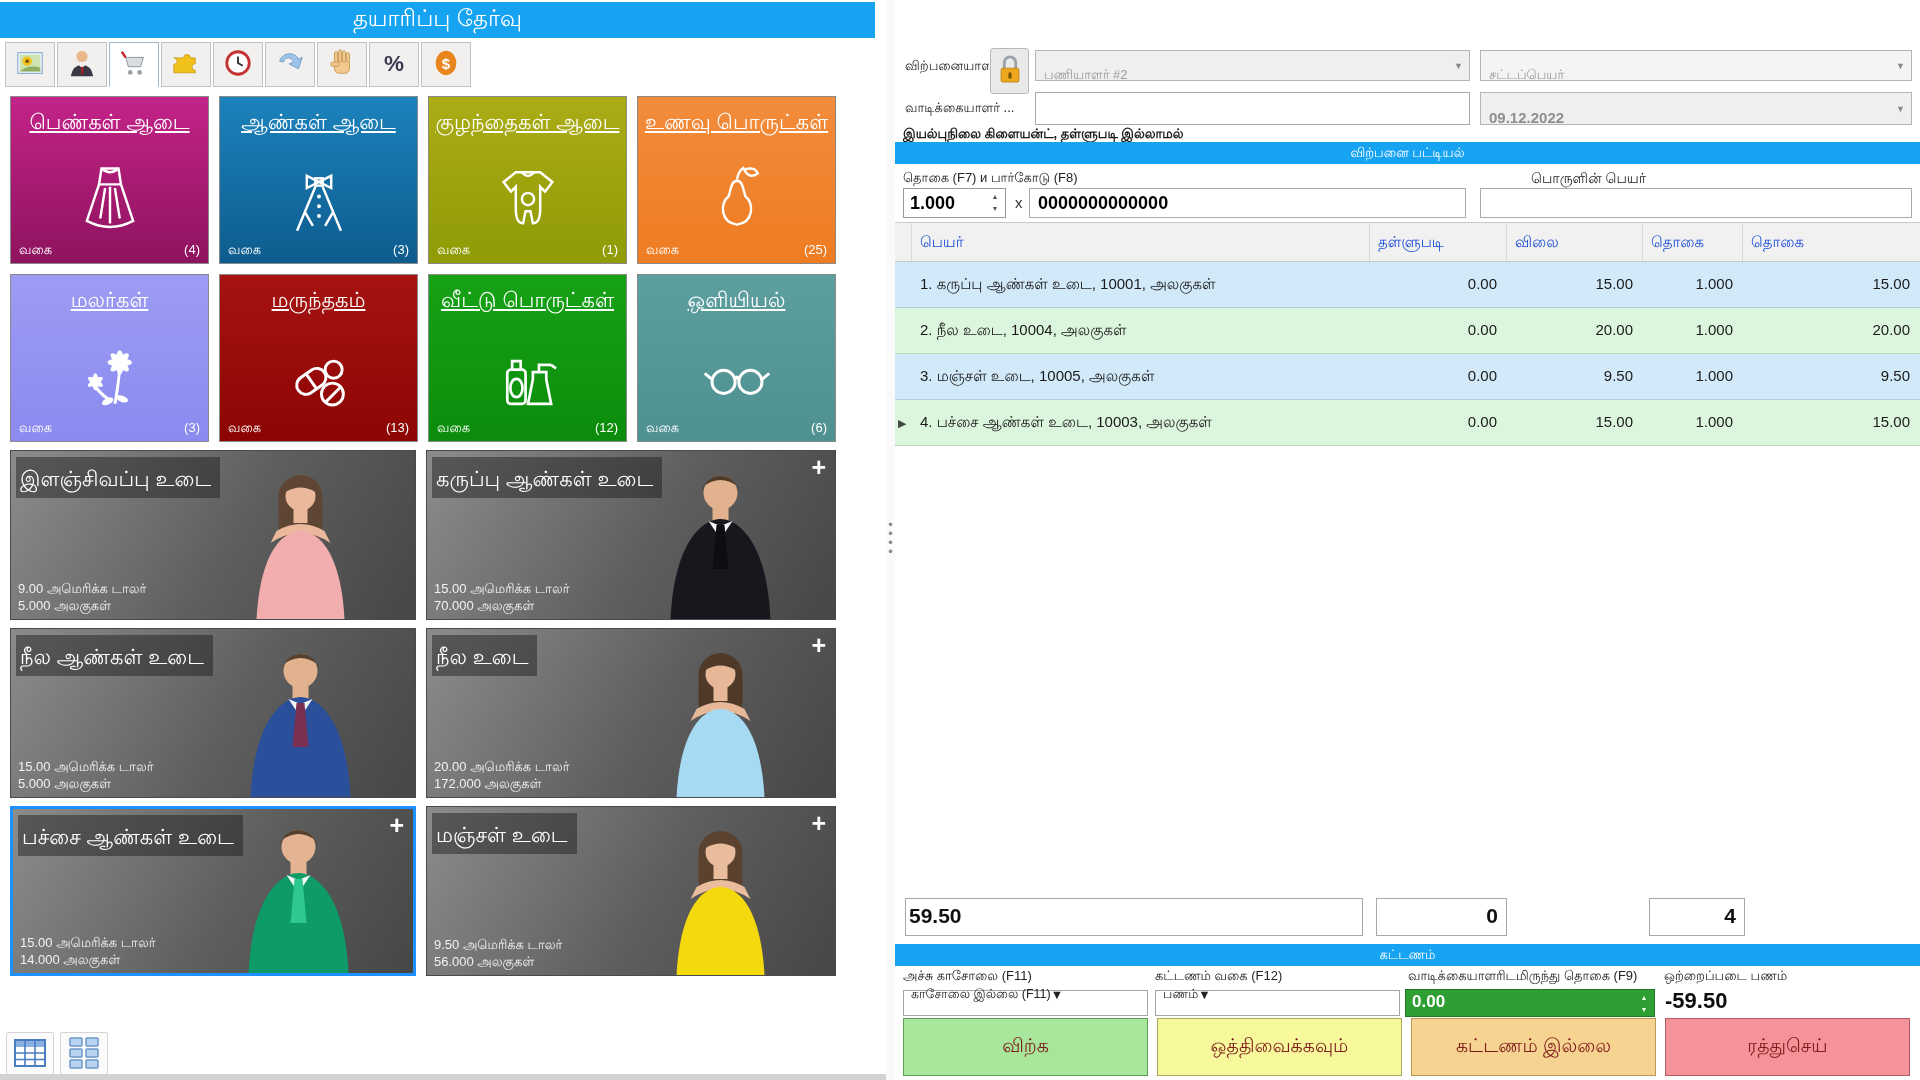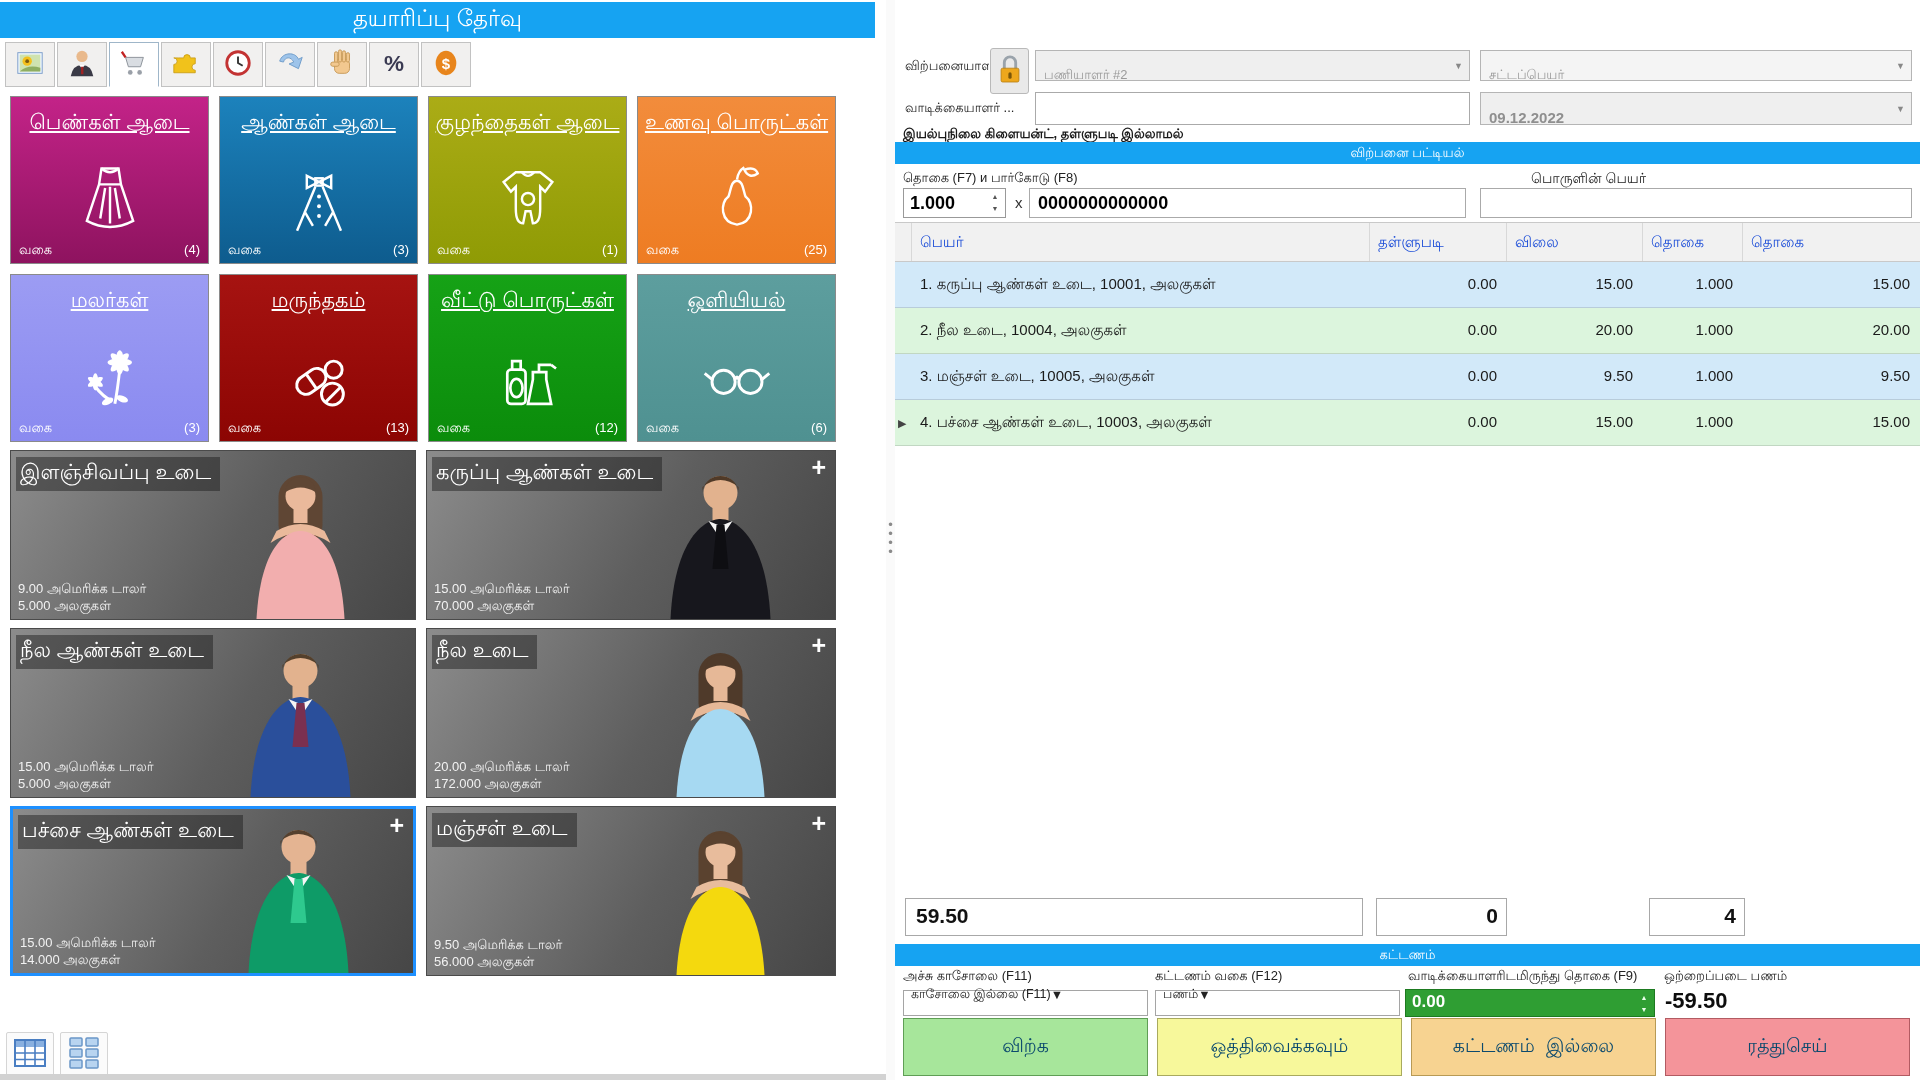--- a/index.html
+++ b/index.html
@@ -32,21 +32,21 @@
   .cat-foot { position:absolute; left:0; right:0; bottom:4px; display:flex; justify-content:space-between;
               padding:0 8px; font-size:13px; }
 
   
   #prods { position:absolute; left:10px; top:450px; display:grid;
            grid-template-columns:406px 410px; grid-auto-rows:170px; gap:8px 10px; }
   .prod-tile { position:relative; background:linear-gradient(120deg,#8c8c8c 0%,#5e5e5e 55%,#464646 100%);
                border:1px solid #4a4a4a; overflow:hidden; cursor:pointer; }
   .prod-tile.selected { border:3px solid #1e90ff; }
   .prod-title { position:absolute; top:6px; left:5px; font-size:21px; color:#fff;
-                background:rgba(25,25,25,0.45); padding:3px 9px 4px 4px; }
+                background:rgba(25,25,25,0.45); padding:10px 9px 4px 4px; }
   .prod-plus { position:absolute; top:2px; right:9px; color:#fff; font-size:25px; font-weight:bold; cursor:pointer; }
   .prod-meta { position:absolute; left:7px; bottom:5px; color:#f2f2f2; font-size:13px; line-height:17px; }
   .prod-photo { position:absolute; right:22px; bottom:0; width:185px; height:152px; }
   .prod-photo svg { width:100%; height:100%; }
 
   
   #view-toggles { position:absolute; left:6px; top:1032px; display:flex; gap:6px; }
   .vbtn { width:48px; height:46px; background:#fbfbfb; border:1px solid #d5d5d5; border-radius:2px;
           display:flex; align-items:center; justify-content:center; cursor:pointer; }
   .vbtn svg { width:36px; height:36px; }
@@ -89,39 +89,39 @@
   .c-gut { width:17px; } .c-name { width:458px; } .c-disc { width:137px; } .c-price { width:136px; }
   .c-qty { width:100px; } .c-amt { width:177px; }
   .trow > div { padding-top:13px; }
   .trow .c-name { padding-left:8px; white-space:nowrap; overflow:hidden; }
   .trow .num { text-align:right; padding-right:10px; }
   .c-gut .mark { font-size:11px; color:#444; padding-left:3px; }
 
   
   .totbox { position:absolute; top:898px; height:38px; border:1px solid #a8a8a8; background:#fff;
             font-size:21px; font-weight:bold; color:#111; padding-top:5px; }
-  #tot-main { left:10px; width:458px; padding-left:10px; }
+  #tot-main { left:10px; width:458px; padding-left:3px; }
   #tot-disc { left:481px; width:131px; text-align:right; padding-right:8px; }
   #tot-count { left:754px; width:96px; text-align:right; padding-right:8px; }
 
   
   #pay-bar { top:944px; }
   .pay-label { position:absolute; top:968px; font-size:13px; color:#222; white-space:nowrap; }
   .pay-combo { position:absolute; top:990px; height:26px; border:1px solid #a5a5a5; background:#fff;
                font-size:12.5px; color:#222; display:flex; align-items:center; padding:0 20px 16px 7px; cursor:pointer; }
   #green-amount { position:absolute; left:510px; top:989px; width:250px; height:28px; background:#2f9e33;
                   border:1px solid #1d7a20; }
   #green-amount input { width:200px; height:24px; background:transparent; border:none; color:#fff;
                         font-size:17px; font-weight:bold; padding-left:6px; outline:none;
                         font-family:"Liberation Sans",sans-serif; }
   #green-amount .spinner { color:#eaffea; }
   #change-val { position:absolute; left:770px; top:988px; font-size:22px; font-weight:bold; color:#0d0d0d; }
-  .paybtn { position:absolute; top:1018px; width:245px; height:58px; font-size:19px; color:#0c4a6e;
+  .paybtn { position:absolute; top:1018px; width:245px; height:58px; font-size:19px; color:#7f1d1d;
             display:flex; align-items:center; justify-content:center; border:1px solid #999; cursor:pointer;
-            font-family:Liberation Mono, monospace; }
+            font-family:Liberation Sans, sans-serif; }
 </style>
 </head>
 <body>
 
 <div id="left-titlebar" class="titlebar">தயாரிப்பு தேர்வு</div>
 
 <div id="toolbar">
     <div class="tbtn">
       <span><svg viewBox="0 0 32 32">
           <rect x="3" y="5" width="26" height="22" fill="#eef6ff" stroke="#7a9cc8"></rect>

